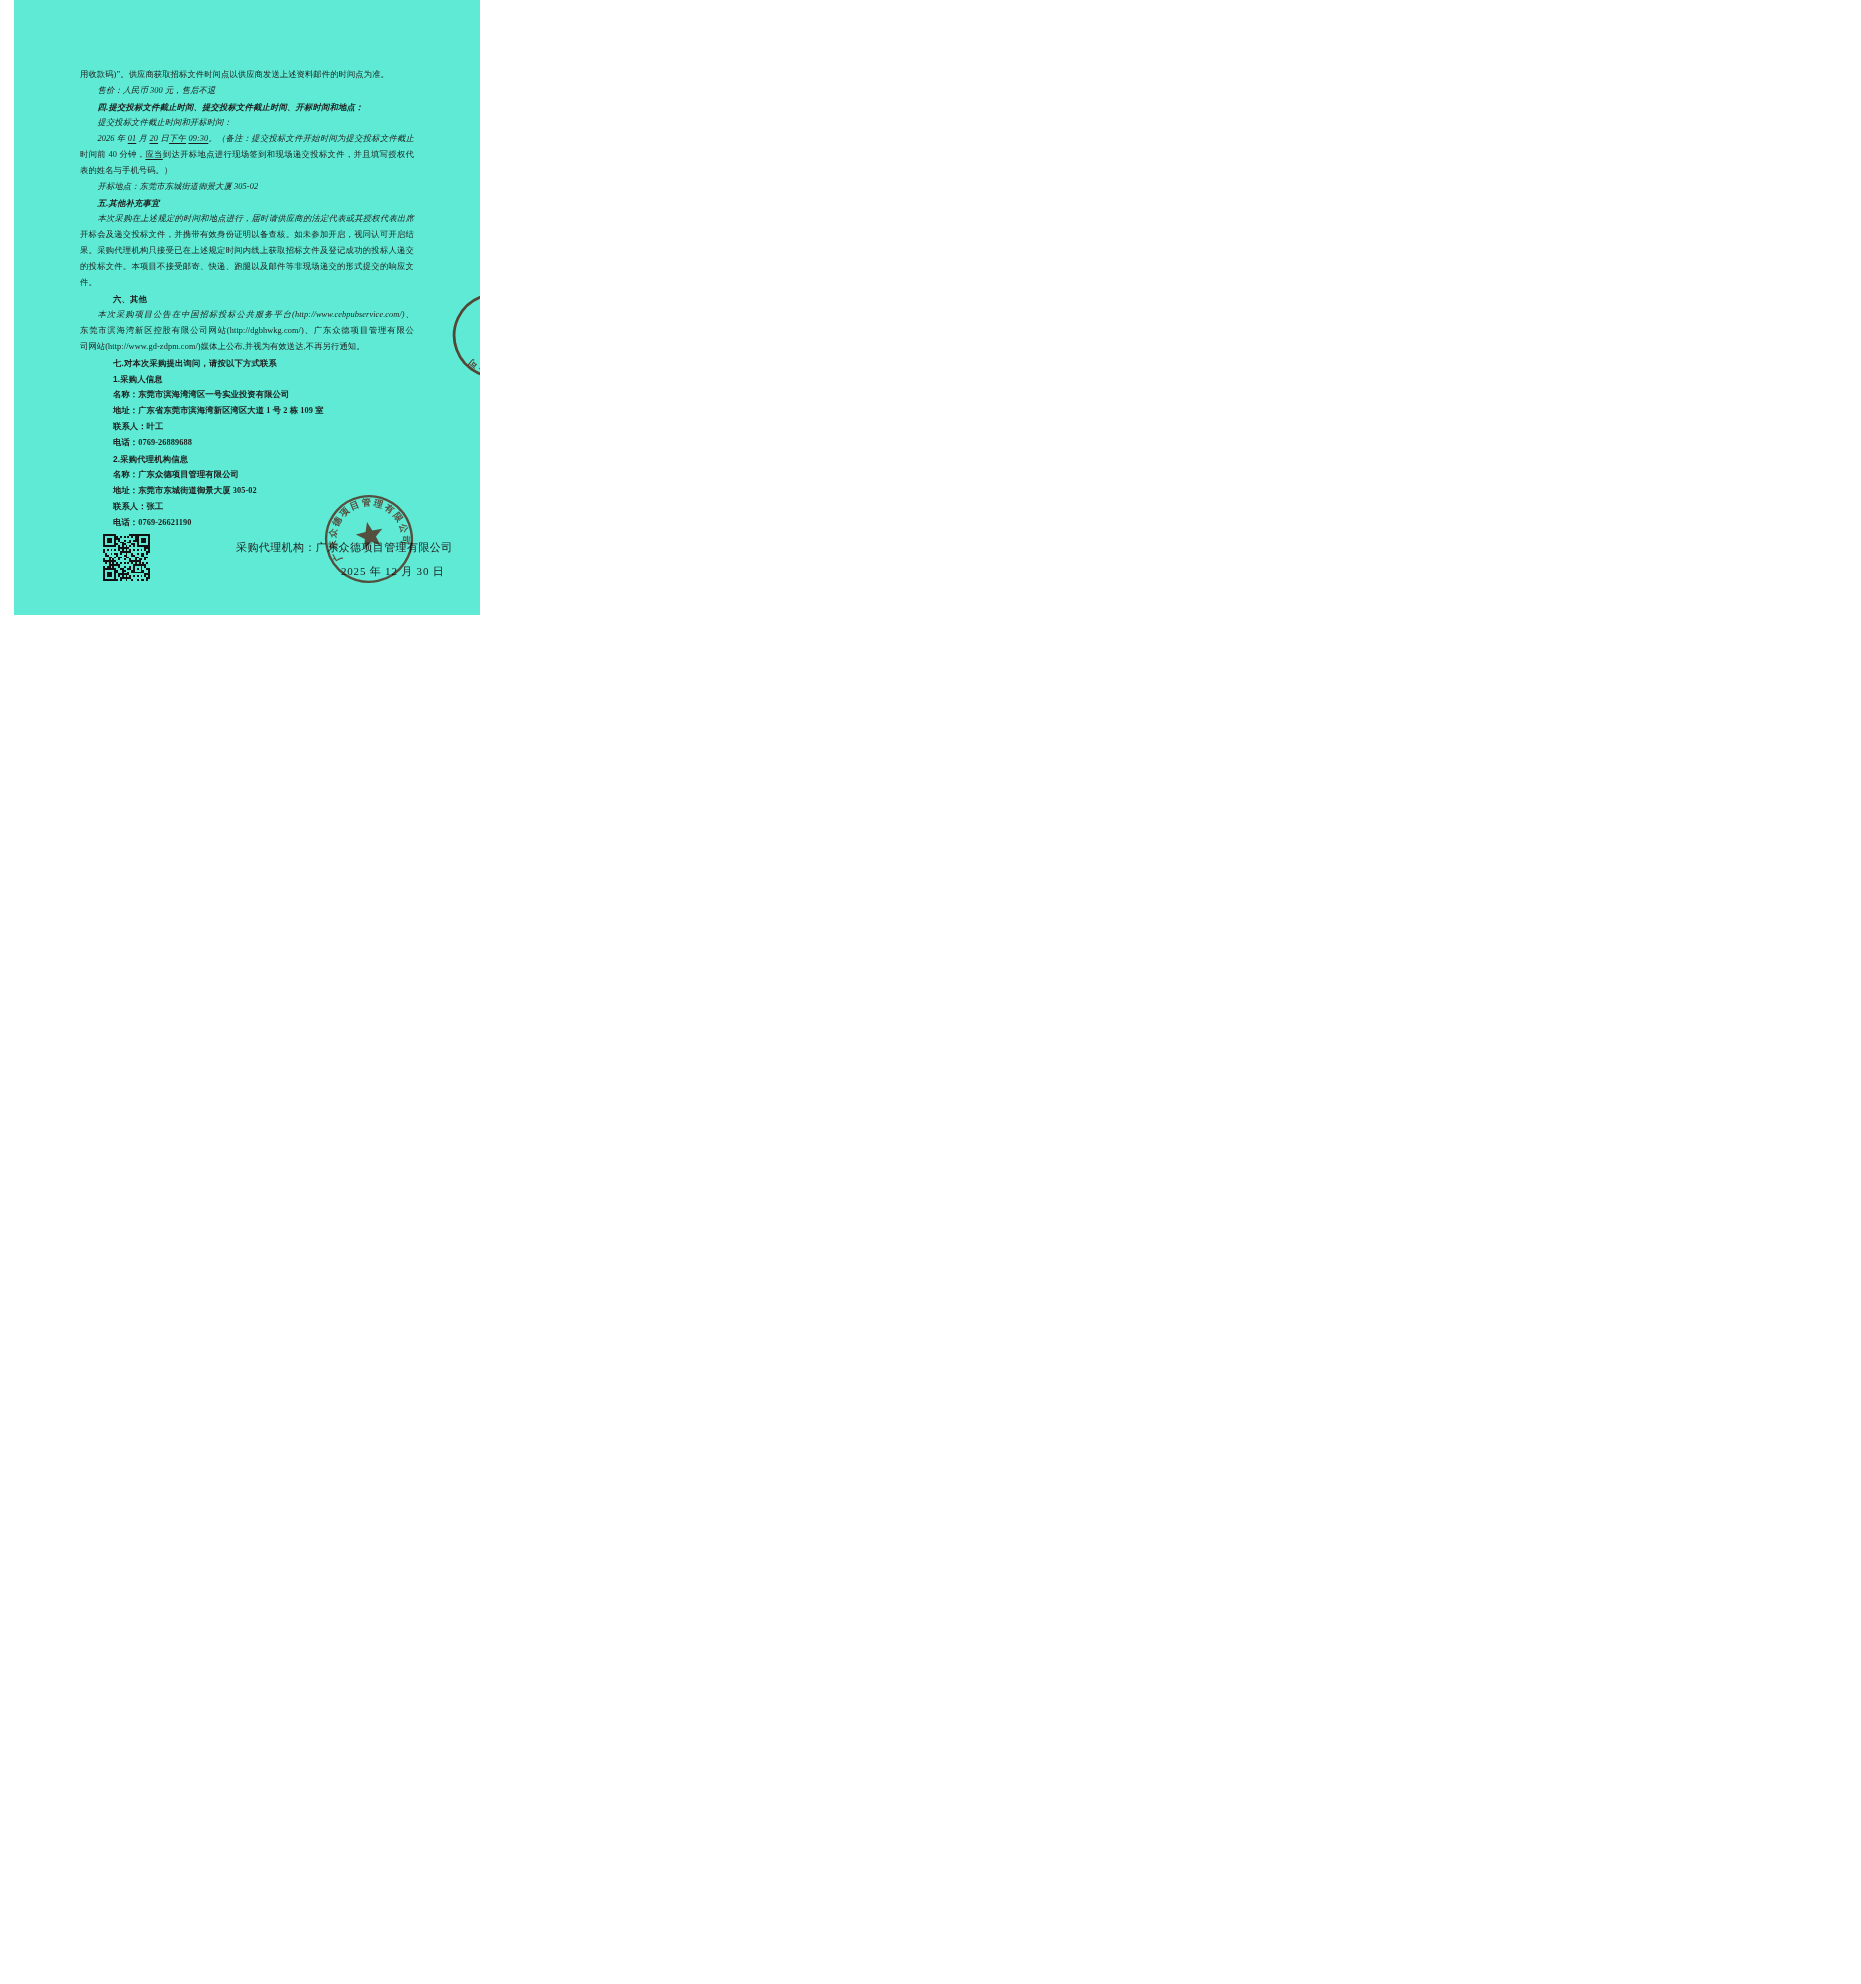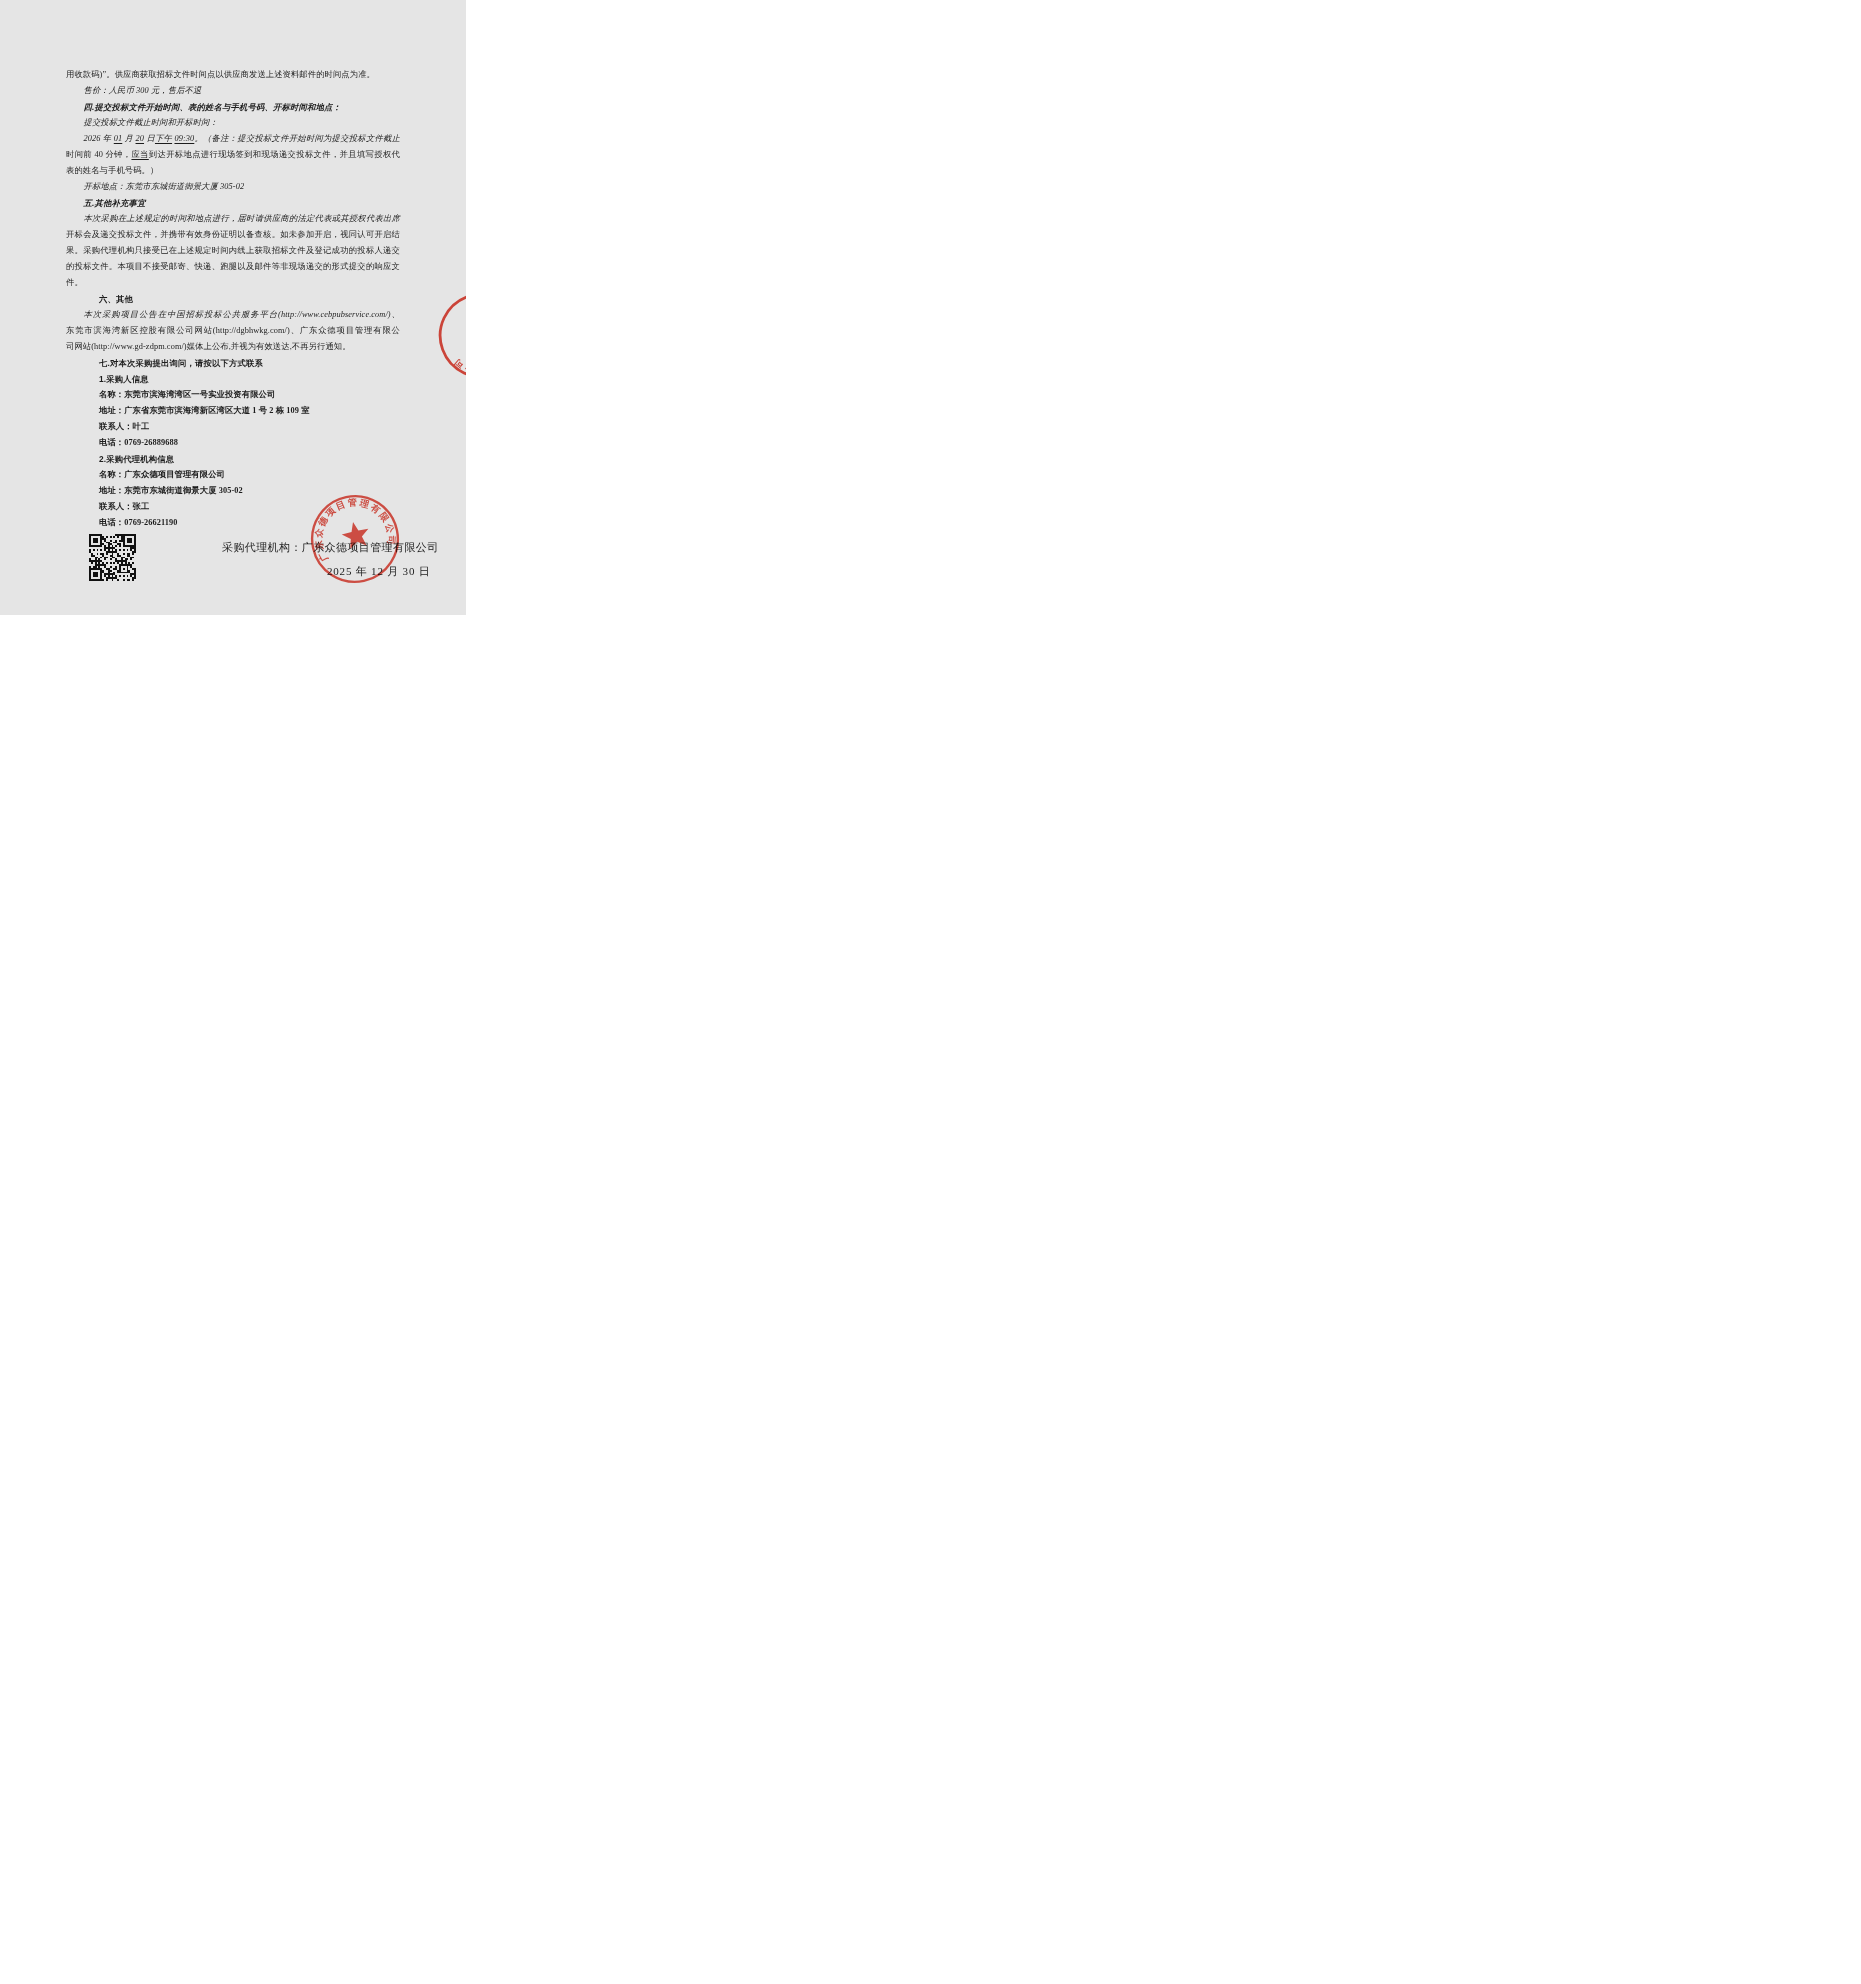--- a/index.html
+++ b/index.html
@@ -1,22 +1,23 @@
 <!DOCTYPE html>
 <html style="font-size:6.4px"><head>
 <meta charset="utf-8">
 <style>
   html,body{margin:0;padding:0;background:#ffffff;}
   .page{
     position:relative;
     width:466px;height:615px;
-    background:#e5e5e5;
+    background:#5eead4;
     overflow:hidden;
     font-family:"Liberation Serif", serif;
     color:#1d1d1d;
+    margin-left:14px;
   }
   .content{
     position:absolute;
     left:66px;top:67px;
     width:334px;
   }
   .line{
     height:16px;
     line-height:16px;
     font-size:8.3px;
@@ -71,21 +72,21 @@
   }
 </style>
 </head>
 <body>
 
 <div class="page">
 
   <div class="content">
     <div class="line">用收款码)”。供应商获取招标文件时间点以供应商发送上述资料邮件的时间点为准。</div>
     <div class="line ind-a">售价：人民币 300 元，售后不退</div>
-    <div class="line ind-a head">四.提交投标文件开始时间、表的姓名与手机号码、开标时间和地点：</div>
+    <div class="line ind-a head">四.提交投标文件截止时间、提交投标文件截止时间、开标时间和地点：</div>
     <div class="line ind-a">提交投标文件截止时间和开标时间：</div>
     <div class="line ind-a just"><span>2026 年 </span><span class="u">01</span><span> 月 </span><span class="u">20</span><span> 日</span><span class="u">下午</span><span> </span><span class="u">09:30</span><span>。（备注：提交投标文件开始时间为提交投标文件截止</span></div>
     <div class="line just"><span>时间前 40 分钟，</span><span class="u">应当</span><span>到达开标地点进行现场签到和现场递交投标文件，并且填写授权代</span></div>
     <div class="line">表的姓名与手机号码。）</div>
     <div class="line ind-a">开标地点：东莞市东城街道御景大厦 305-02</div>
     <div class="line ind-a head">五.其他补充事宜</div>
     <div class="line ind-a just">本次采购在上述规定的时间和地点进行，届时请供应商的法定代表或其授权代表出席</div>
     <div class="line just">开标会及递交投标文件，并携带有效身份证明以备查核。如未参加开启，视同认可开启结</div>
     <div class="line just">果。采购代理机构只接受已在上述规定时间内线上获取招标文件及登记成功的投标人递交</div>
     <div class="line just">的投标文件。本项目不接受邮寄、快递、跑腿以及邮件等非现场递交的形式提交的响应文</div>

